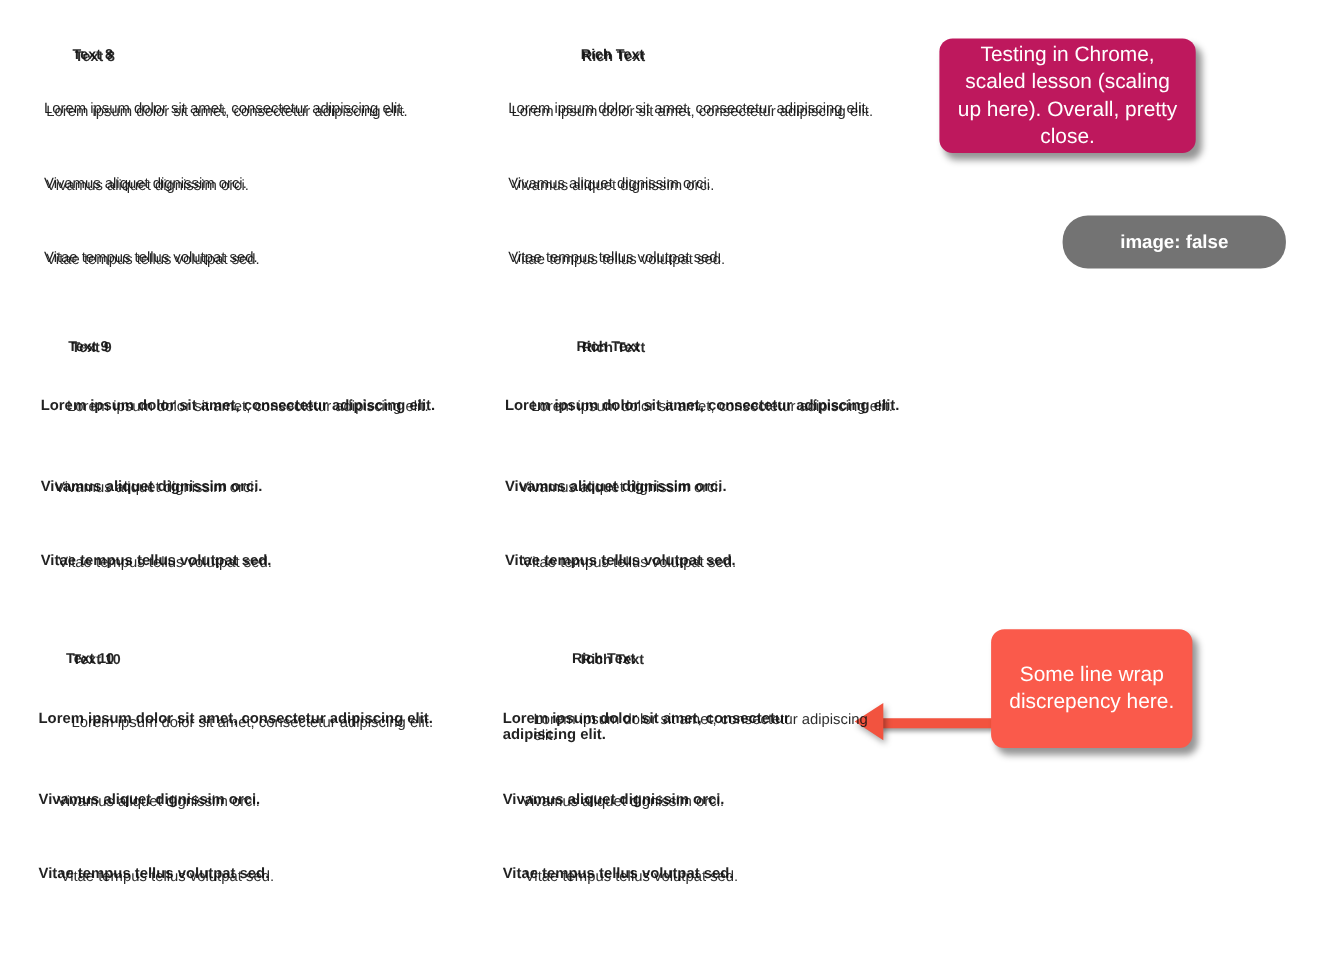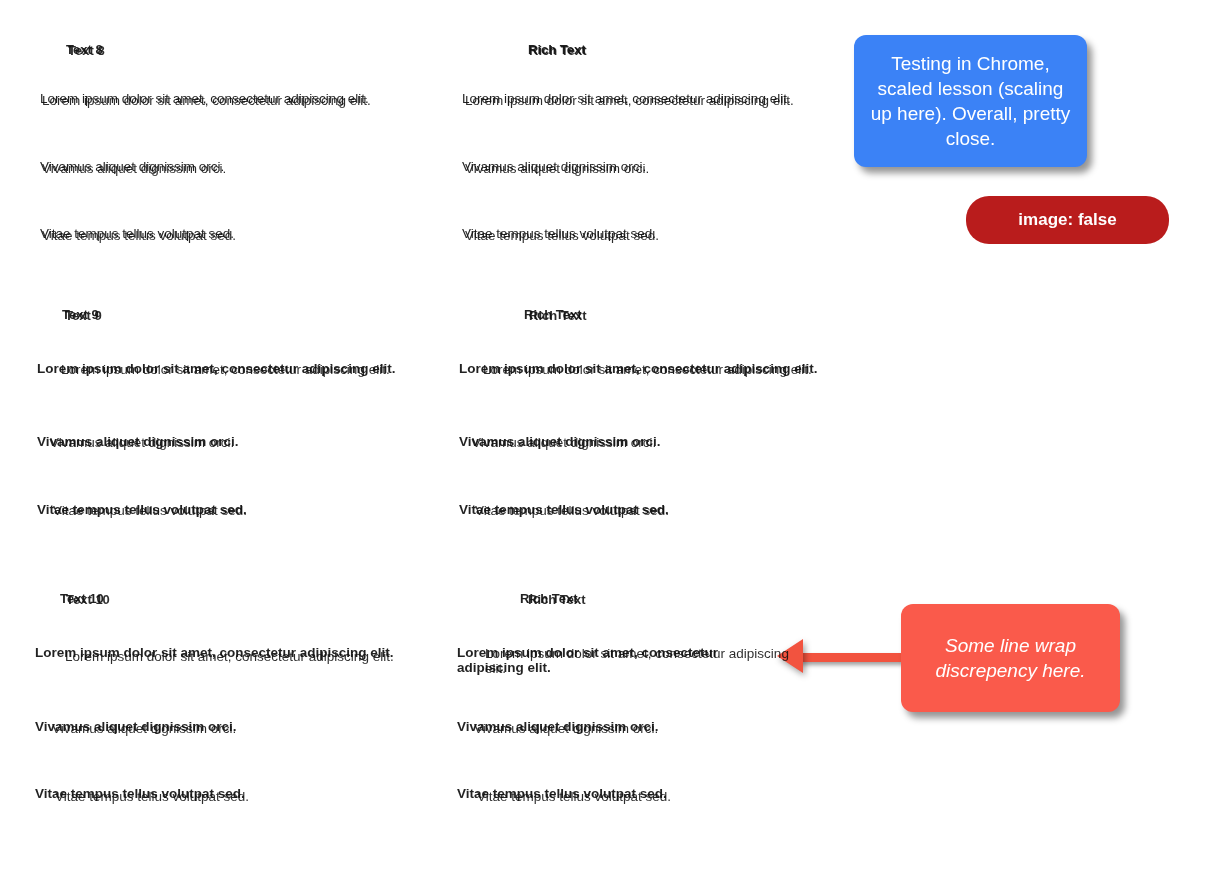--- a/index.html
+++ b/index.html
@@ -272,28 +272,28 @@
   </div>
   <div class="diff-block" style="left:457px; top:786px;">
     <div class="diff-line">
       <span class="layer base body-line bold">Vitae tempus tellus volutpat sed.</span>
       <span class="layer shift body-line" style="left:20px; top:3px;">Vitae tempus tellus volutpat sed.</span>
     </div>
   </div>
 
 </div>
 
-<div class="callout" style="left:854px; top:35px; width:233px; height:132px; background:#3b82f6;justify-content:flex-end;">
+<div class="callout" style="left:854px; top:35px; width:233px; height:104px; background:#be185d;justify-content:flex-end;">
   <span>Testing in Chrome, scaled lesson (scaling up here). Overall, pretty close.</span>
 </div>
 
-<div class="badge" style="left:966px; top:196px; width:203px; height:48px; background:#b91c1c;border-radius:23px;">
+<div class="badge" style="left:966px; top:196px; width:203px; height:48px; background:#737373;border-radius:23px;">
   <span>image: false</span>
 </div>
 
 <div class="arrow-wrap" style="left:777px; top:640px; width:135px; height:36px;">
   <div class="arrow-shaft" style="left:22px; top:13px; width:113px; background:#f2533f;"></div>
   <div class="arrow-head" style="left:0px; top:-1px; border-right:26px solid #f2533f;"></div>
 </div>
 
-<div class="callout" style="left:901px; top:604px; width:219px; height:108px; background:#fa5a4b;font-style:italic;">
+<div class="callout" style="left:901px; top:572px; width:183px; height:108px; background:#fa5a4b;">
   <span>Some line wrap discrepency here.</span>
 </div>
 
 </body></html>

